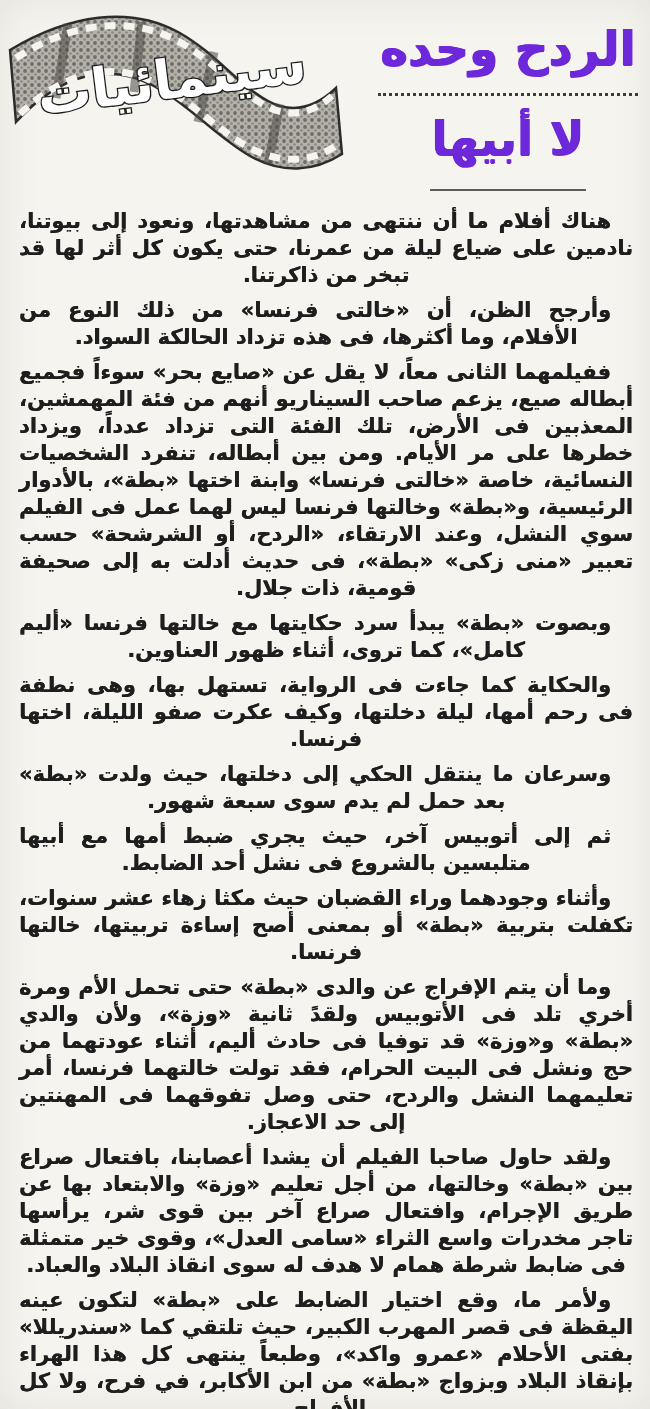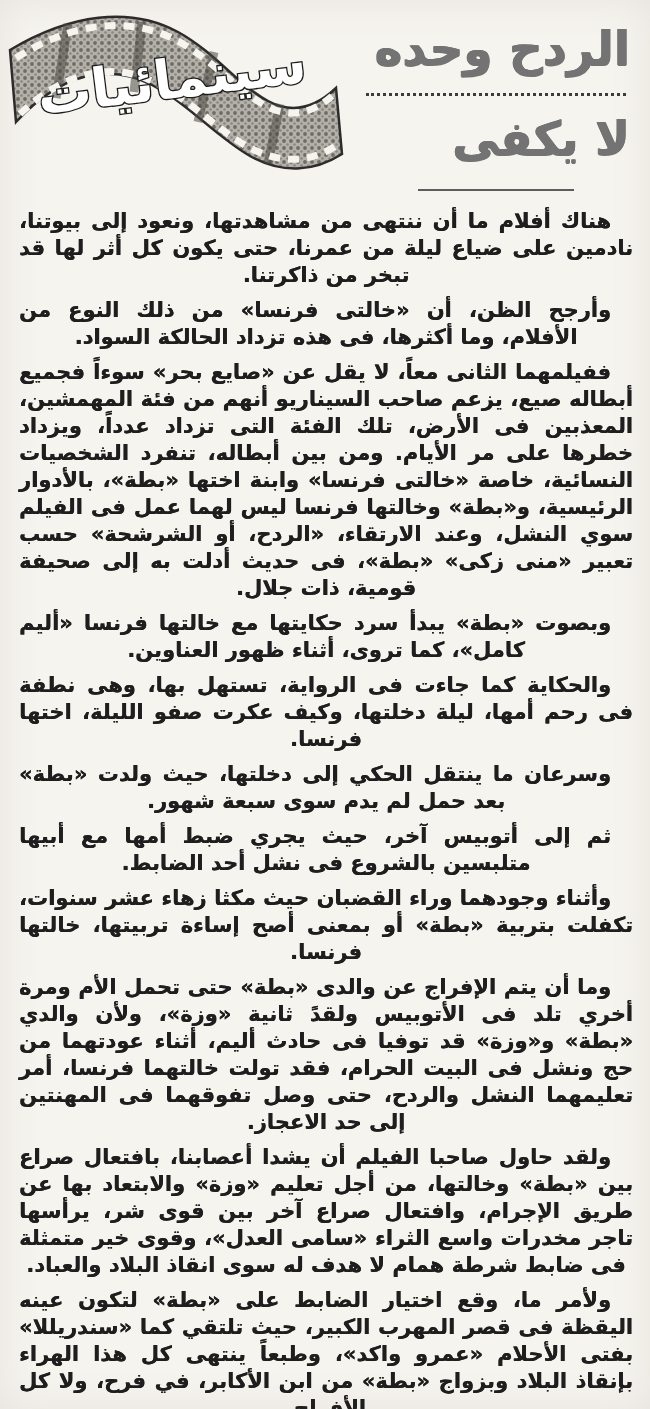--- a/index.html
+++ b/index.html
@@ -25,25 +25,25 @@
   .logo {
     position: absolute;
     left: 2px;
     top: 6px;
     width: 348px;
     height: 172px;
   }
   .headline {
     position: absolute;
     top: 8px;
-    right: 20px;
+    right: 8px;
     width: 268px;
     direction: rtl;
-    text-align: right;
-    color: #737373;
+    text-align: center;
+    color: #6d28d9;
   }
   .headline-line {
     font-size: 47px;
     line-height: 82px;
     font-weight: bold;
     letter-spacing: -1px;
     text-shadow: 0.6px 0 0 currentColor, -0.6px 0 0 currentColor, 0 0.6px 0 currentColor;
     white-space: nowrap;
   }
   .dotted-rule {
@@ -109,21 +109,21 @@
 
         <path d="M18,108 C64,64 112,56 152,76 C192,96 216,126 252,144 C282,158 308,156 334,140" fill="none" stroke="#f6f4ef" stroke-width="7" stroke-dasharray="11 8"></path>
 
         <text x="172" y="92" text-anchor="middle" font-family="DejaVu Sans, sans-serif" font-size="54" font-weight="bold" fill="#ffffff" stroke="#1c1c1c" stroke-width="2.6" style="paint-order: stroke;" transform="rotate(-7 172 92)" direction="rtl">سينمائيات</text>
       </svg>
     </div>
 
     <div class="headline">
       <div class="headline-line">الردح وحده</div>
       <div class="dotted-rule"></div>
-      <div class="headline-line">لا يكفى</div>
+      <div class="headline-line">لا أبيها</div>
       <div class="solid-rule"></div>
     </div>
 
   </header>
 
   <main class="article">
       <p>هناك أفلام ما أن ننتهى من مشاهدتها، ونعود إلى بيوتنا، نادمين على ضياع ليلة من عمرنا، حتى يكون كل أثر لها قد تبخر من ذاكرتنا.</p>
       <p>وأرجح الظن، أن «خالتى فرنسا» من ذلك النوع من الأفلام، وما أكثرها، فى هذه تزداد الحالكة السواد.</p>
       <p>ففيلمهما الثانى معاً، لا يقل عن «صايع بحر» سوءاً فجميع أبطاله صيع، يزعم صاحب السيناريو أنهم من فئة المهمشين، المعذبين فى الأرض، تلك الفئة التى تزداد عدداً، ويزداد خطرها على مر الأيام. ومن بين أبطاله، تنفرد الشخصيات النسائية، خاصة «خالتى فرنسا» وابنة اختها «بطة»، بالأدوار الرئيسية، و«بطة» وخالتها فرنسا ليس لهما عمل فى الفيلم سوي النشل، وعند الارتقاء، «الردح، أو الشرشحة» حسب تعبير «منى زكى» «بطة»، فى حديث أدلت به إلى صحيفة قومية، ذات جلال.</p>
       <p>وبصوت «بطة» يبدأ سرد حكايتها مع خالتها فرنسا «أليم كامل»، كما تروى، أثناء ظهور العناوين.</p>

